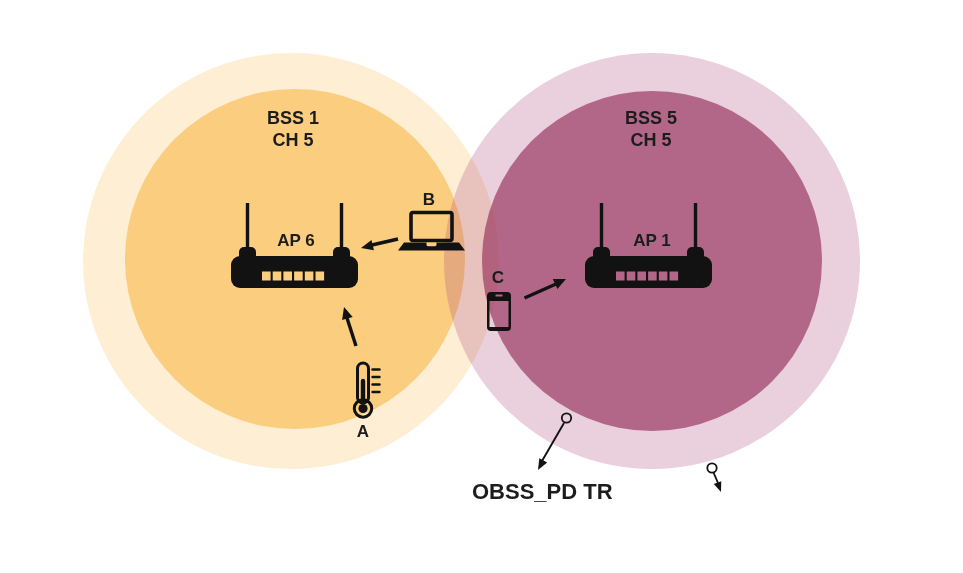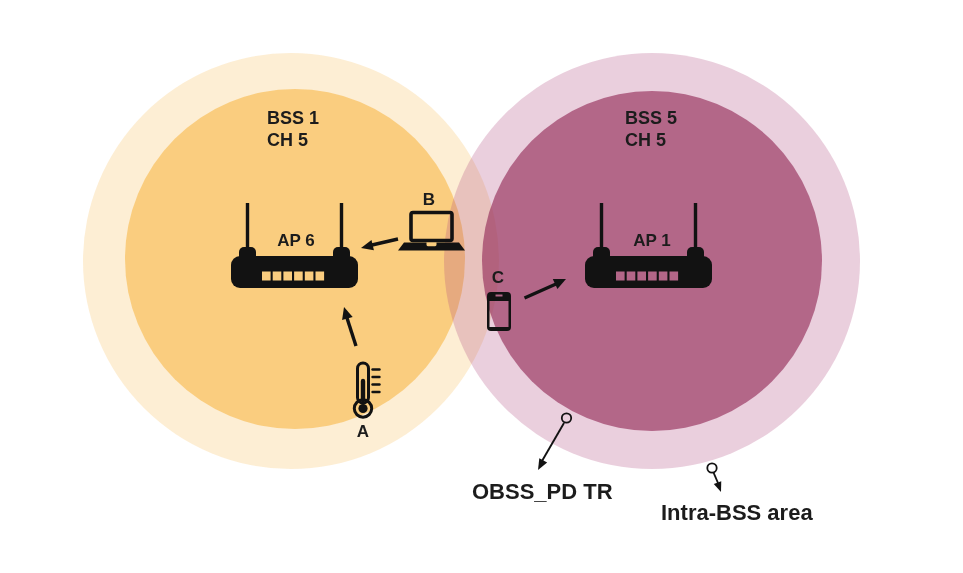--- a/index.html
+++ b/index.html
@@ -10,20 +10,21 @@
     background: #ffffff;
     overflow: hidden;
     font-family: "Liberation Sans", "DejaVu Sans", sans-serif;
   }
   #diagram-svg { position: absolute; inset: 0; }
   .fl { fill: currentColor; }
   .st { stroke: currentColor; fill: none; }
   .lbl {
     position: absolute;
     transform: translateX(-50%);
+    text-align: center;
     color: #1c1c1c;
     font-size: 18px;
     font-weight: 600;
     line-height: 22px;
     white-space: nowrap;
   }
   .lbl-left {
     position: absolute;
     color: #1c1c1c;
     font-size: 22px;
@@ -142,15 +143,14 @@
   <div class="lbl lbl-sm" style="left:652px; top:231px;">AP 1</div>
 
   <div class="lbl lbl-sm" style="left:429px; top:190px;">B</div>
 
   <div class="lbl lbl-sm" style="left:498px; top:268px;">C</div>
 
   <div class="lbl lbl-sm" style="left:363px; top:422px;">A</div>
 
   <div class="lbl-left" style="left:472px; top:481px;">OBSS_PD TR</div>
 
-  <div class="lbl-left" style="left:661px; top:502px;">Intra-BSS area</div>
 
 </div>
 
 </body></html>

